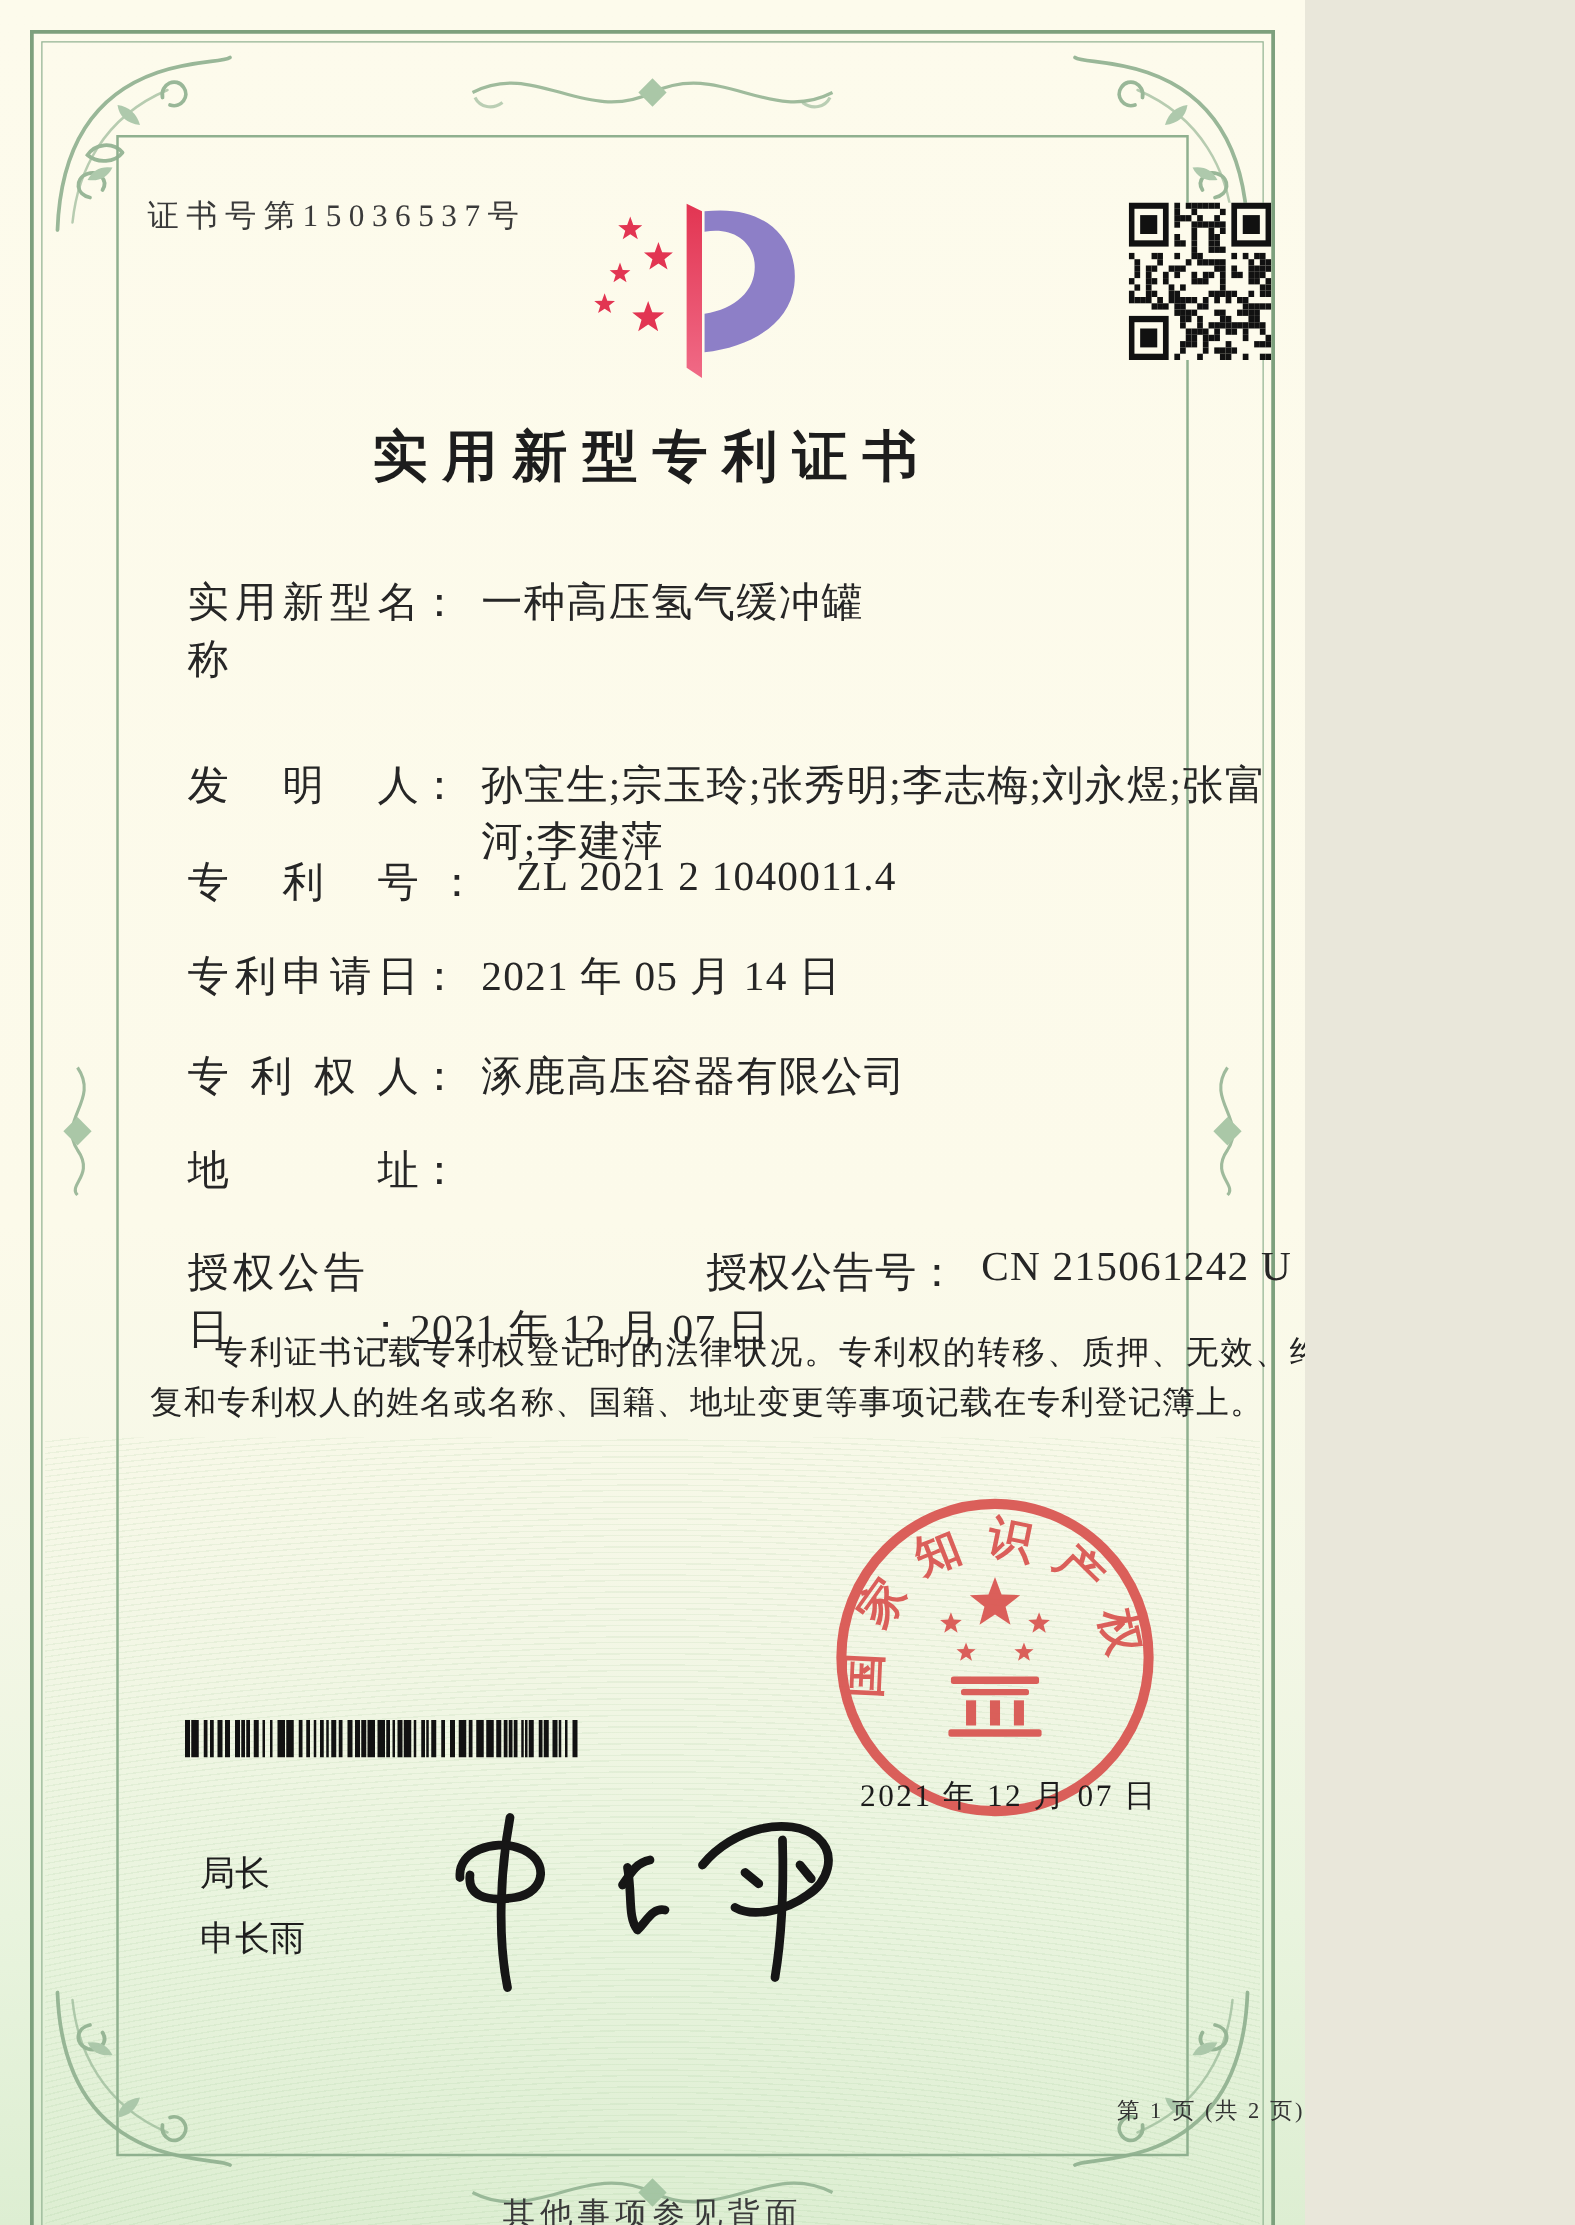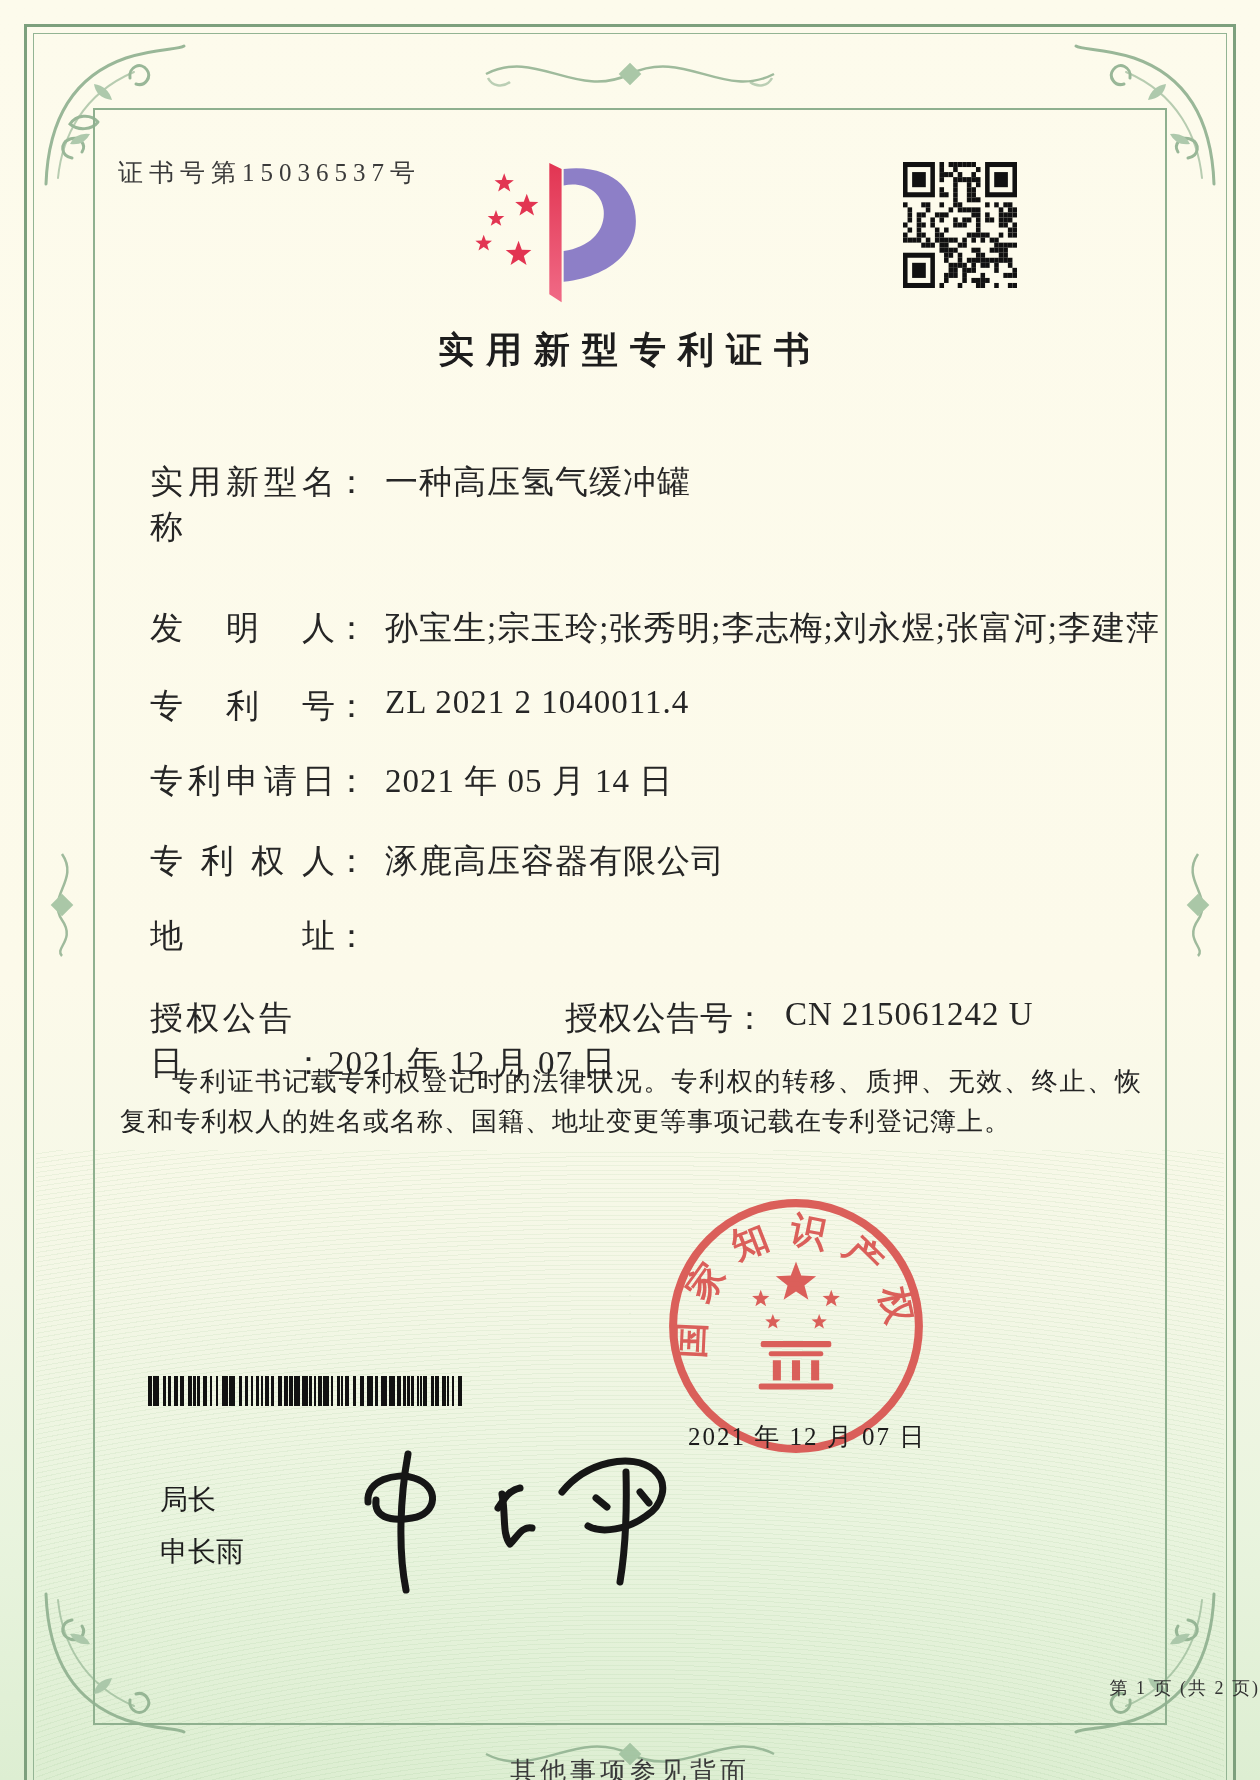--- a/index.html
+++ b/index.html
@@ -1,18 +1,18 @@
 <!DOCTYPE html>
 <html><head>
 <meta charset="utf-8">
 <style>
   html,body{margin:0;padding:0;}
   body{width:1260px;height:1780px;overflow:hidden;background:#e9e7da;}
   .page{
-    position:relative;width:1260px;height:1780px;overflow:hidden;
+    position:relative;width:1044px;height:1780px;overflow:hidden;
     background:linear-gradient(180deg,#fdfbec 0%,#fcfaea 55%,#f4f7e6 72%,#e9f4de 86%,#ddeed2 100%);
     font-family:"Liberation Serif","DejaVu Serif",serif;color:#222;
   }
   
   .f1{position:absolute;left:24px;right:24px;top:24px;bottom:-8px;border:3px solid #7da07d;pointer-events:none;}
   .f2{position:absolute;left:33px;right:33px;top:33px;bottom:-8px;border:1px solid #93b493;pointer-events:none;}
   .f3{position:absolute;left:93px;right:93px;top:108px;bottom:55px;border:2px solid #8fb08f;pointer-events:none;}
   .corner{position:absolute;width:150px;height:150px;pointer-events:none;opacity:.9;}
   .c-tl{left:38px;top:38px;}
   .c-tr{right:38px;top:38px;transform:scaleX(-1);}
@@ -24,28 +24,28 @@
   .mid-right{position:absolute;right:40px;top:850px;transform:scaleX(-1);pointer-events:none;opacity:.85;}
   .watermark{
     position:absolute;left:36px;right:36px;top:1150px;height:640px;pointer-events:none;
     background:
       repeating-radial-gradient(ellipse 1400px 700px at 50% 160%, rgba(124,178,116,.10) 0 2px, rgba(0,0,0,0) 2px 9px);
   }
   
   .cert-no{position:absolute;left:118px;top:156px;font-size:25px;letter-spacing:6px;color:#3a3a3a;}
   .logo{position:absolute;left:455px;top:150px;}
   .qr{position:absolute;left:903px;top:162px;}
-  .title{position:absolute;left:0;top:326px;width:100%;text-align:center;
-         font-size:36px;font-weight:bold;letter-spacing:12px;color:#1d1d1d;}
+  .title{position:absolute;left:0;top:336px;width:100%;text-align:center;
+         font-size:44px;font-weight:bold;letter-spacing:12px;color:#1d1d1d;}
   
   .row{position:absolute;left:150px;display:flex;align-items:flex-start;font-size:33px;color:#262626;}
   .row .lbl{display:block;width:185px;text-align:justify;text-align-last:justify;flex:none;}
   .row .colon{flex:none;width:30px;}
   .row .val{margin-left:20px;letter-spacing:1px;}
-  .r1{top:460px;} .r2{top:606px;} .r3{top:684px;} .r4{top:759px;} .r5{top:839px;}
+  .r1{top:460px;} .r2{top:606px;} .r3{top:684px;gap:14px;} .r4{top:759px;} .r5{top:839px;}
   .r6{top:914px;} .r6 .val{width:685px;line-break:anywhere;line-height:37px;}
   .rg1{top:996px;align-items:flex-end;} .rg1 .lbl{width:142px;} .rg1 .val{margin-left:6px;}
   .rg2{top:996px;left:565px;} .rg2 .lbl{width:168px;} .rg2 .val{margin-left:22px;}
   
   .paras{position:absolute;left:120px;top:1062px;width:1022px;font-size:26px;line-height:40px;
          color:#242424;text-align:justify;letter-spacing:1px;}
   .paras p{margin:0 0 2px 0;text-indent:2em;}
   
   .barcode{position:absolute;left:148px;top:1376px;}
   .signer{position:absolute;left:160px;top:1474px;font-size:28px;color:#1e1e1e;line-height:52px;}

